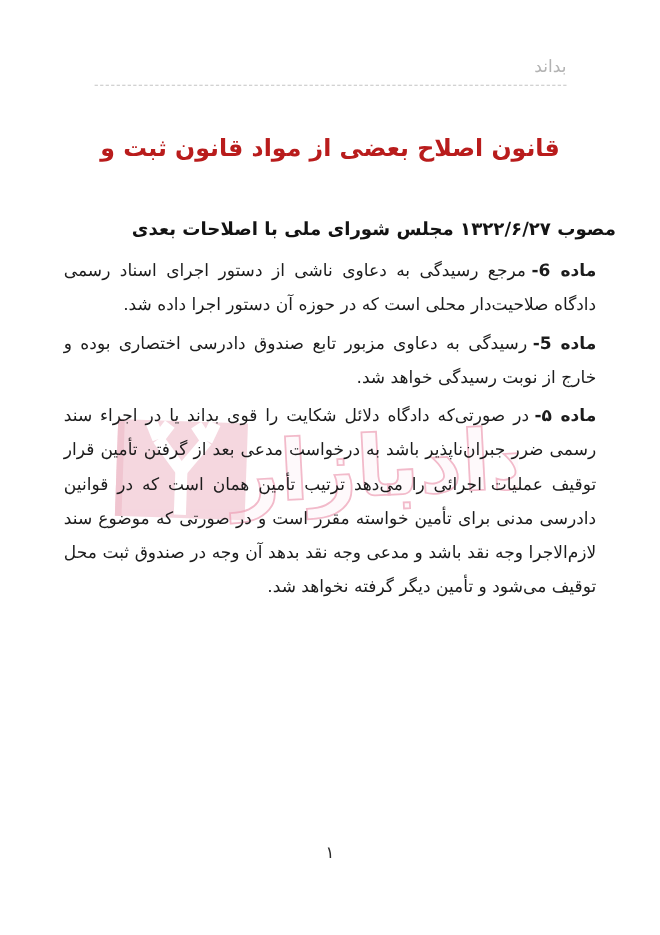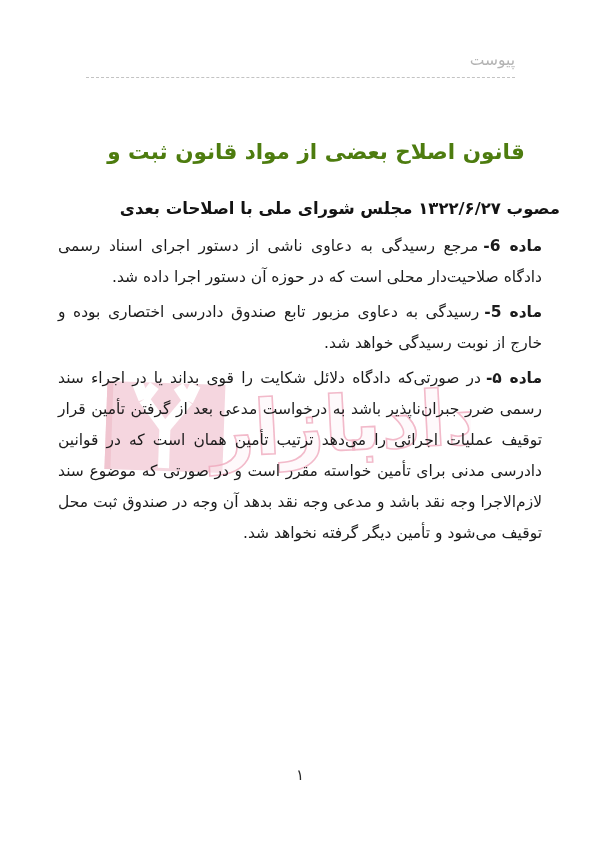--- a/index.html
+++ b/index.html
@@ -43,26 +43,26 @@
     z-index: 0;
     pointer-events: none;
   }
 
   
   .content { position: relative; z-index: 1; }
 
   .title {
     position: absolute;
     top: 119px; left: 40px; width: 520px;
-    margin: 16px;
+    margin: 0;
     text-align: center;
     font-size: 21.5px;
     font-weight: bold;
     line-height: 34px;
-    color: #4d7c0f;
+    color: #b91c1c;
   }
   .subtitle {
     position: absolute;
     top: 196px; left: 40px; width: 520px;
     margin: 0;
     font-size: 16.5px;
     font-weight: bold;
     line-height: 26px;
     color: #131313;
   }
@@ -113,21 +113,21 @@
           <path d="M91 40 L98 24"></path>
         </g>
       </g>
       <text x="252" y="90" text-anchor="middle" font-size="76" font-weight="bold" fill="#fdeff3" fill-opacity="0.45" stroke="#efa9bd" stroke-width="1.6" transform="rotate(-3 252 70)" opacity="0.8">دادبازار</text>
     </svg>
   </div>
 
   <div class="content">
 
     <div class="header">
-      <span class="header-label">پیوست</span>
+      <span class="header-label">بداند</span>
       <div class="header-divider"></div>
     </div>
 
     <h1 class="title">
       <span>قانون اصلاح بعضی از مواد قانون ثبت و</span><br>
     </h1>
 
     <h2 class="subtitle">مصوب ۱۳۲۲/۶/۲۷ مجلس شورای ملی با اصلاحات بعدی</h2>
 
     <div class="articles">

